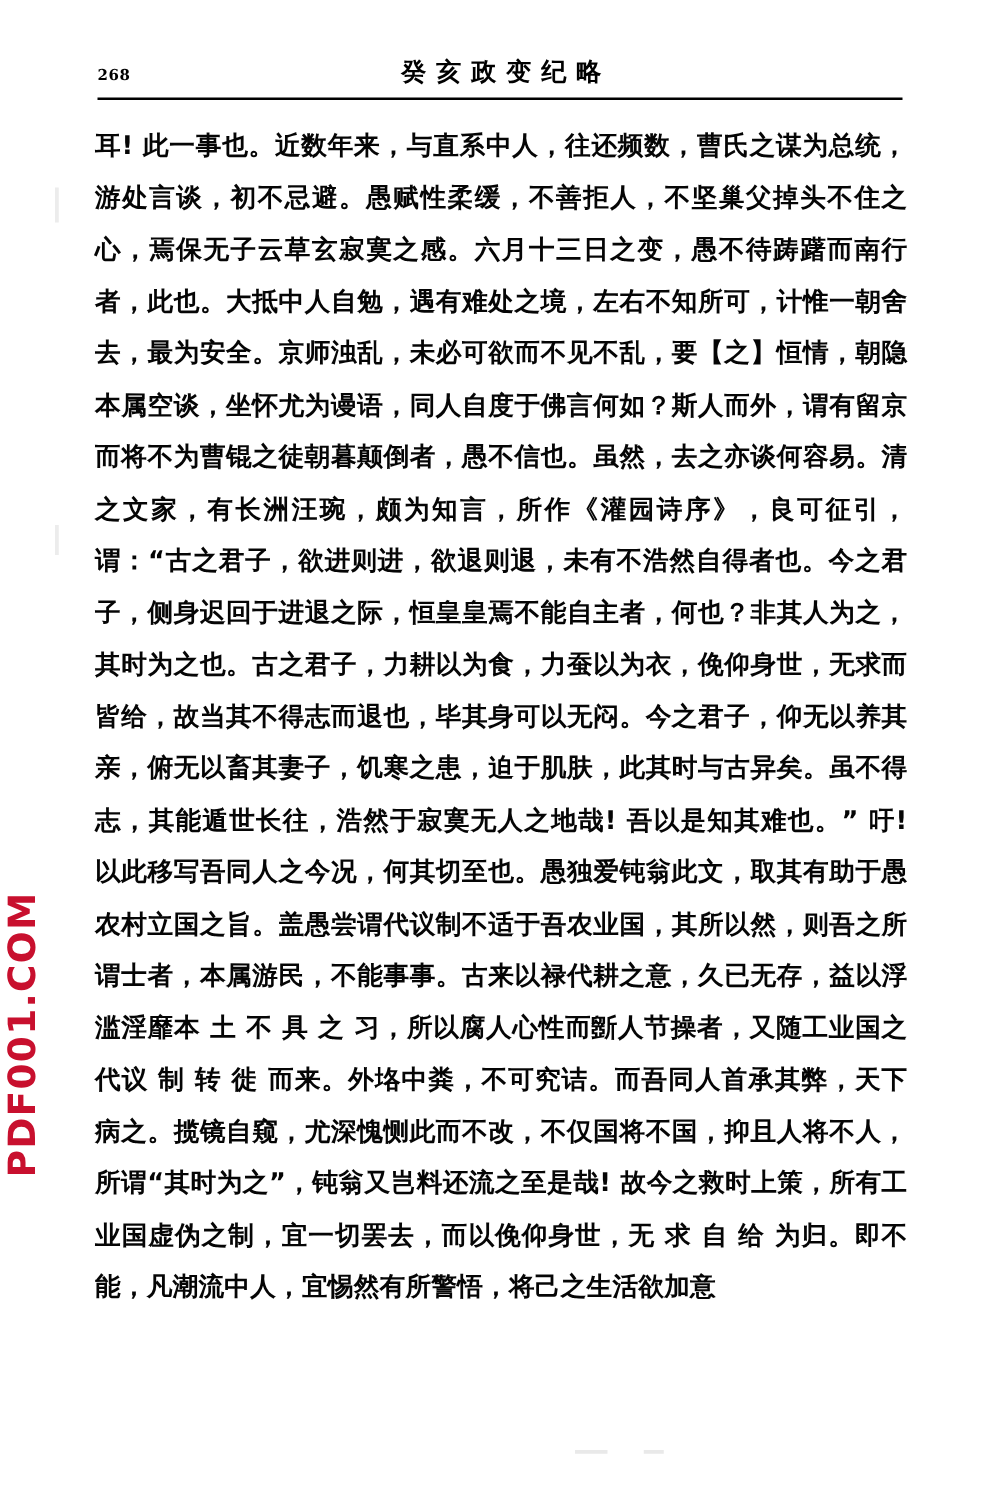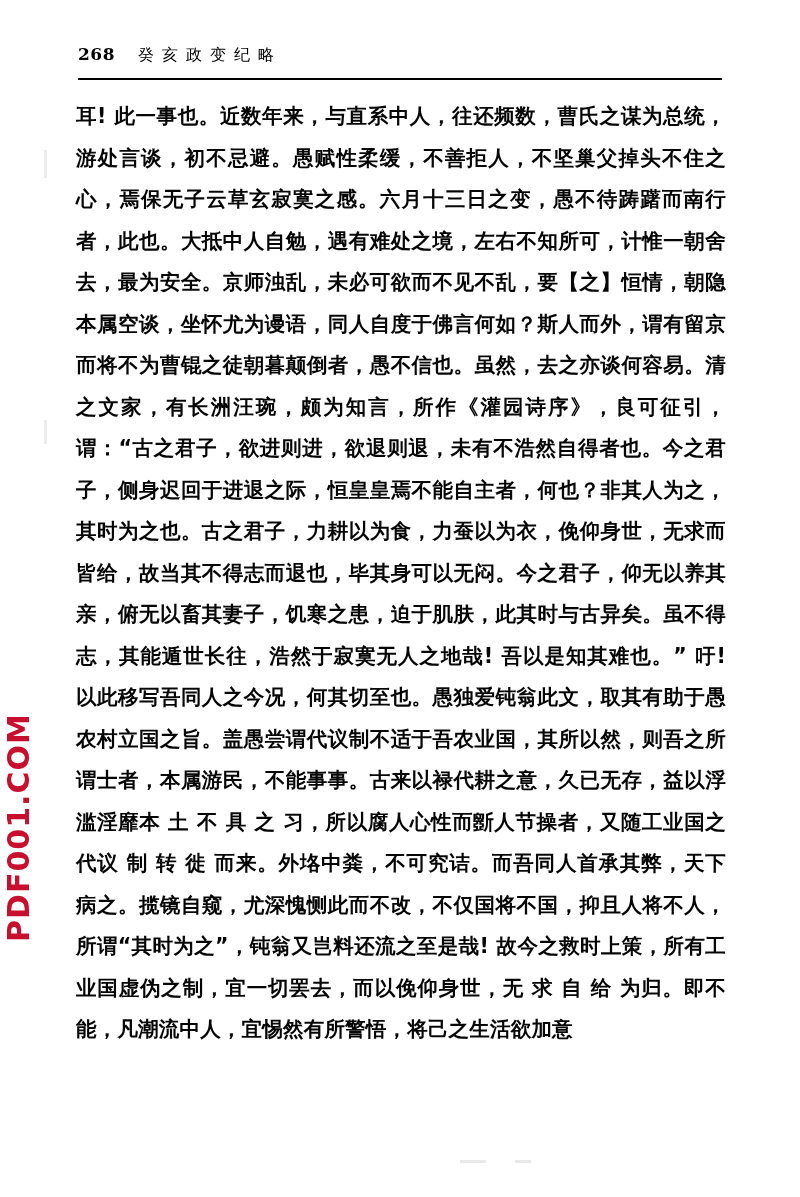--- a/index.html
+++ b/index.html
@@ -33,30 +33,31 @@
     height: 40px;
   }
   .header-row {
     display: flex;
     align-items: baseline;
     height: 30px;
   }
   .page-number {
     font-family: "DejaVu Serif", "Liberation Serif", serif;
     font-weight: bold;
-    font-size: 17px;
+    font-size: 12px;
     letter-spacing: 0.5px;
     width: 60px;
     flex: 0 0 60px;
   }
   .header-title {
     flex: 1 1 auto;
+    text-align: center;
     font-family: "DejaVu Sans", "Liberation Sans", sans-serif;
-    font-weight: normal;
-    font-size: 16px;
+    font-weight: bold;
+    font-size: 20px;
     letter-spacing: 8px;
     padding-right: 50px;
   }
   .header-rule {
     position: absolute;
     left: 0;
     top: 34px;
     width: 644px;
     height: 0;
     border-top: 2px solid #000;

